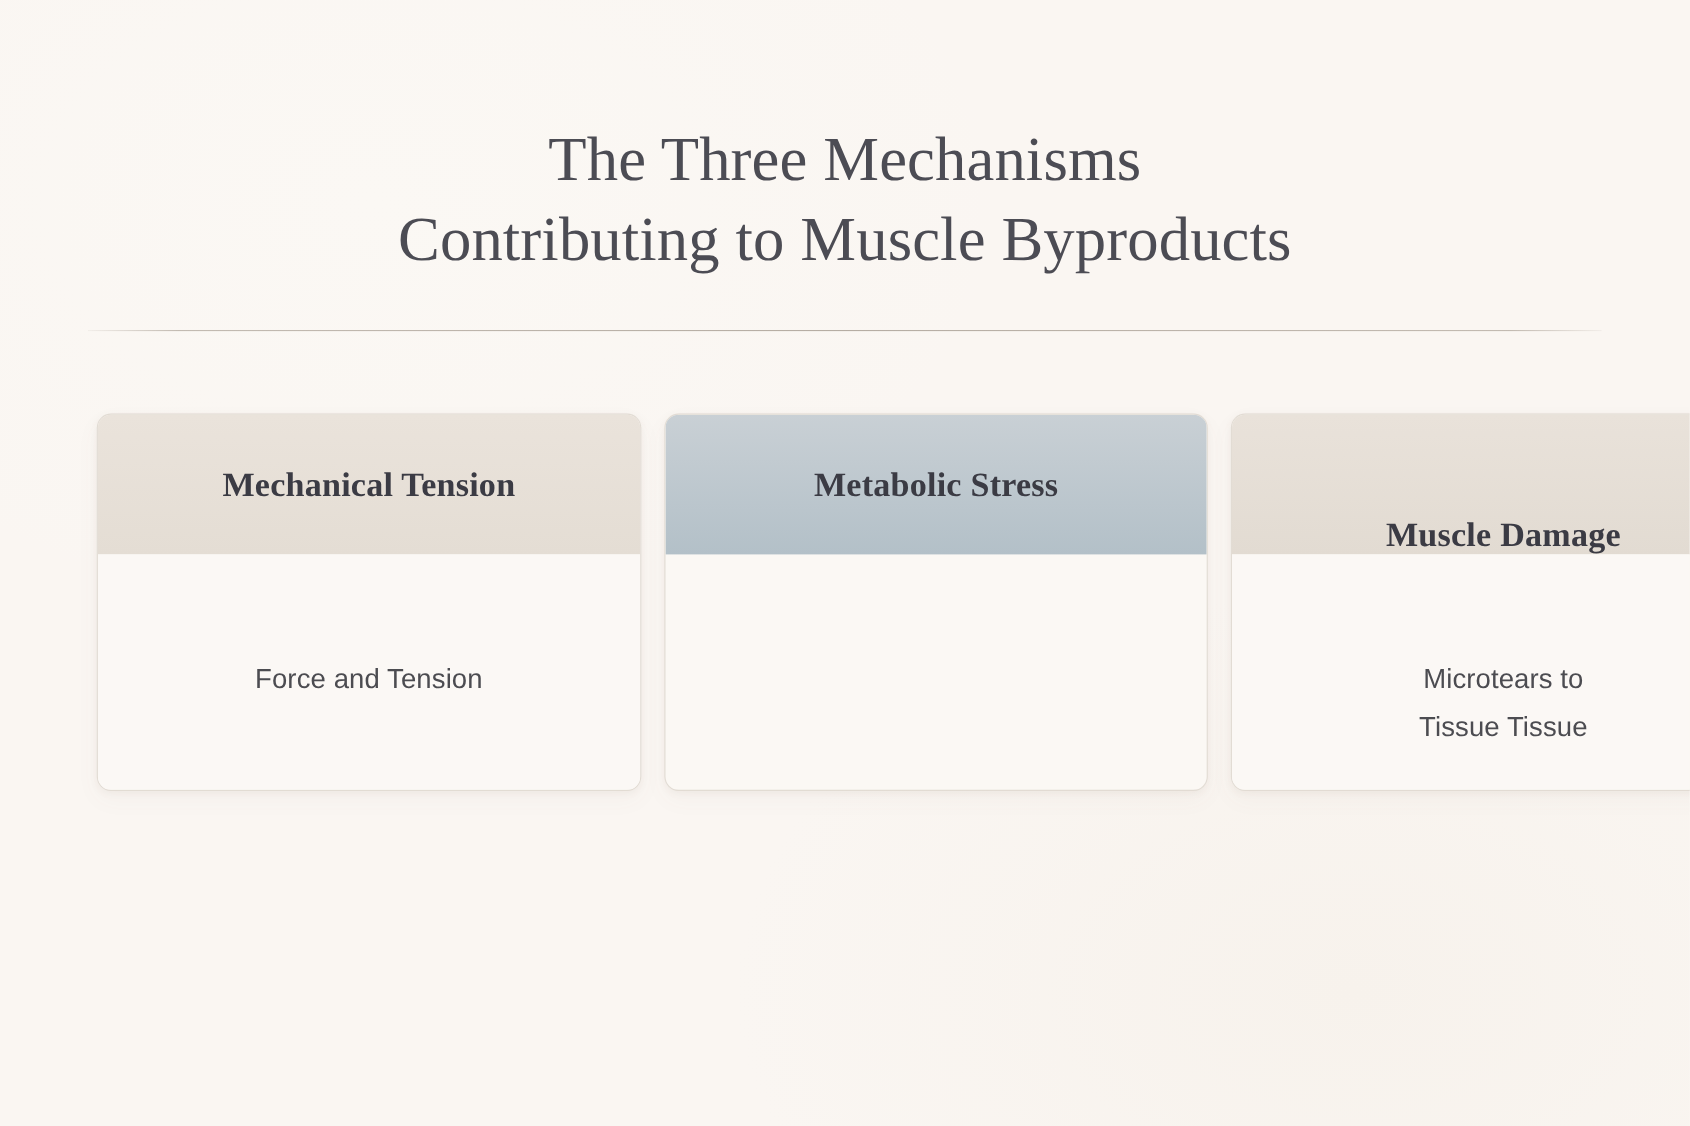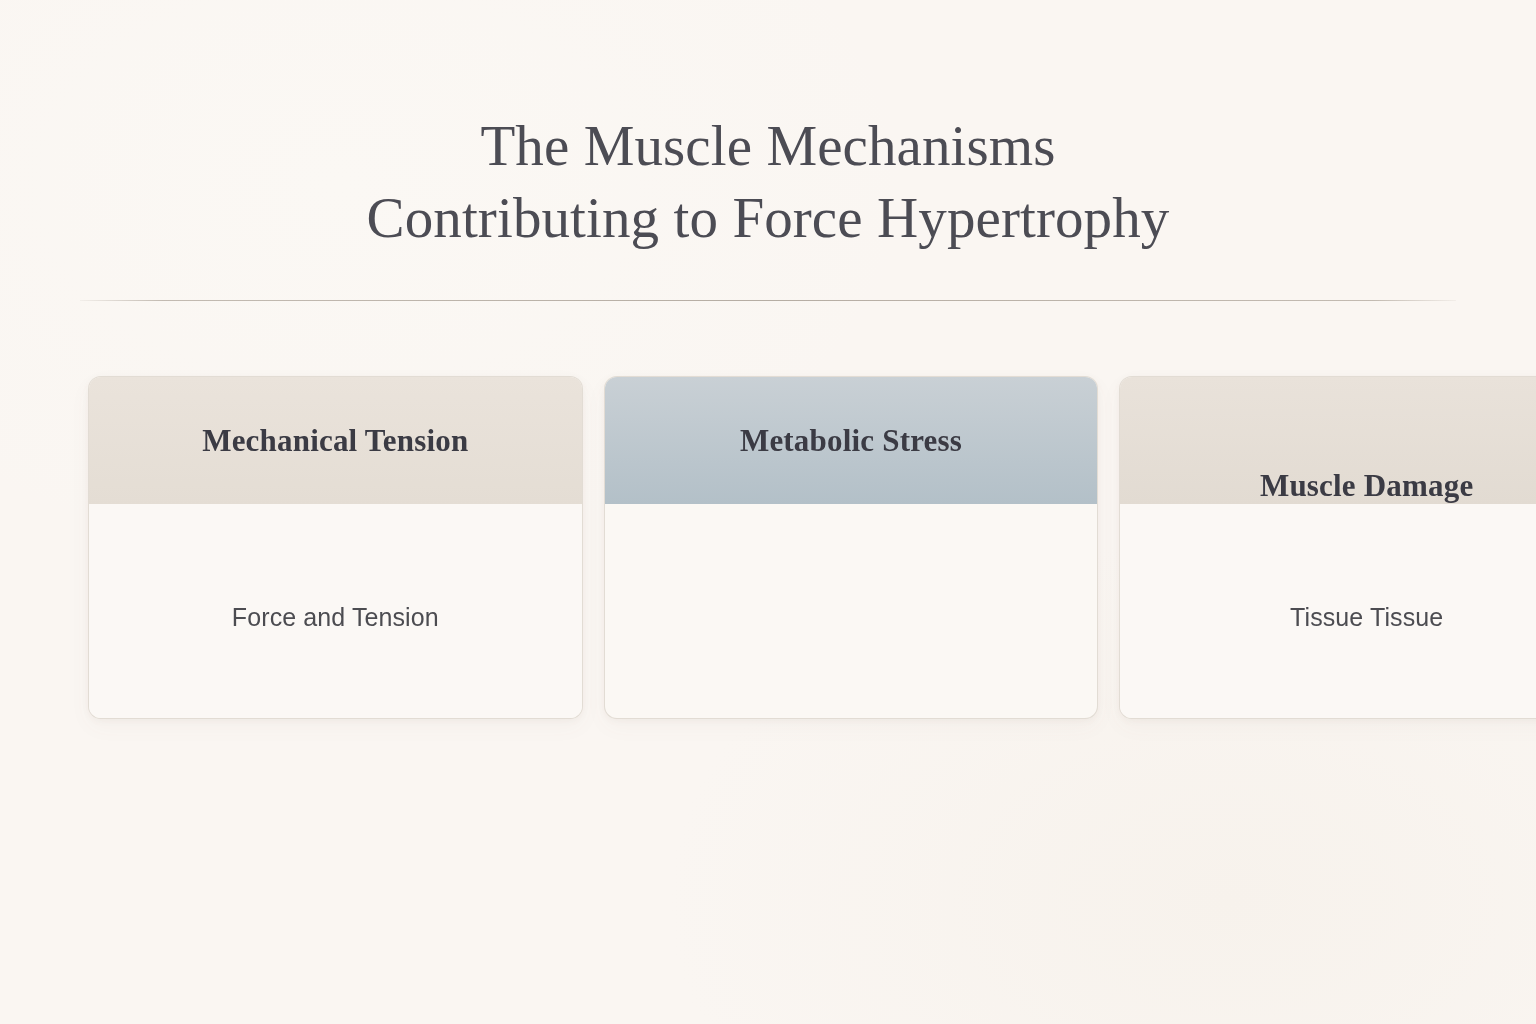--- a/index.html
+++ b/index.html
@@ -140,22 +140,22 @@
     display: block;
     white-space: nowrap;
   }
 </style>
 </head>
 <body>
 
 <div id="slide">
 
   <div class="title-block">
-    <div class="title-line">The Muscle Mechanisms</div>
-    <div class="title-line">Contributing to Force Hypertrophy</div>
+    <div class="title-line">The Three Mechanisms</div>
+    <div class="title-line">Contributing to Muscle Byproducts</div>
   </div>
 
   <div class="divider"></div>
 
   <div class="cards">
 
     <div class="card">
       <div class="card-header beige-a">
         <div class="card-title">Mechanical Tension</div>
       </div>
@@ -171,19 +171,20 @@
         <div class="card-title">Metabolic Stress</div>
       </div>
     </div>
 
     <div class="card">
       <div class="card-header beige-b">
         <div class="card-title">Muscle Damage</div>
       </div>
       <div class="card-body">
         <div class="card-desc">
+          <span class="dl">Microtears to</span>
           <span class="dl">Tissue Tissue</span>
         </div>
       </div>
     </div>
 
   </div>
 </div>
 
 </body></html>

